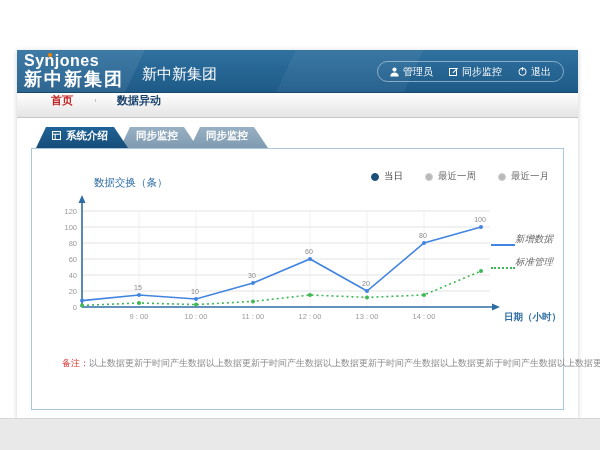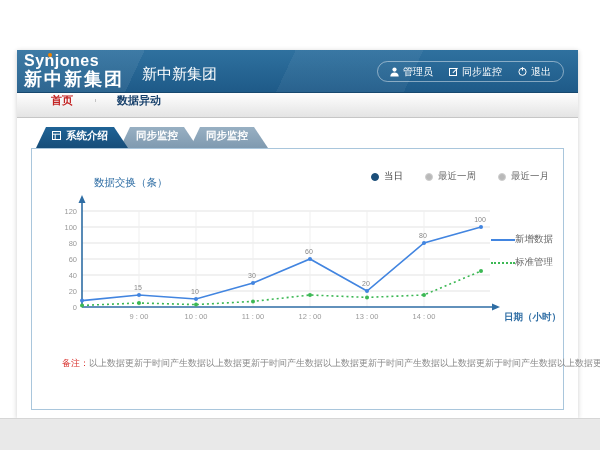--- a/index.html
+++ b/index.html
@@ -71,21 +71,21 @@
   .radio-dot { width:8px; height:8px; border-radius:50%; background:#b9b9b9; border:1px solid #cfcfcf; }
   .radio-opt.selected .radio-dot { background:#1b4e79; border-color:#1b4e79; }
   .radio-opt.selected { color:#444; }
   
   .y-axis-title { position:absolute; left:30px; top:27px; font-size:10.5px; font-weight:normal; color:#2e6da4;margin-left:32px; }
   .chart-svg { position:absolute; left:10px; top:44px; }
   .chart-svg text.tick { font-size:7.5px; fill:#999; }
   .chart-svg text.plabel { font-size:7px; fill:#888; }
   .chart-svg text.xlabel { font-size:9.5px; fill:#2e6da4; font-weight:bold; }
   .legend { position:absolute; right:10px; top:84px; display:flex; flex-direction:column; gap:10px; }
-  .legend-item { display:flex; align-items:center; gap:0; font-size:9.5px; color:#666; }
+  .legend-item { display:flex; align-items:flex-end; gap:0; font-size:9.5px; color:#666;font-style:italic; }
   .sw { width:24px; height:0; }
   .sw.solid { border-top:2px solid #4285e0; }
   .sw.dotted { border-top:2px dotted #3cb854; }
   
   .note { position:absolute; left:30px; top:208px; font-size:9px; color:#8a8a8a; white-space:nowrap; }
   .note-prefix { color:#d9302c; }
 </style>
 </head>
 <body>
 

